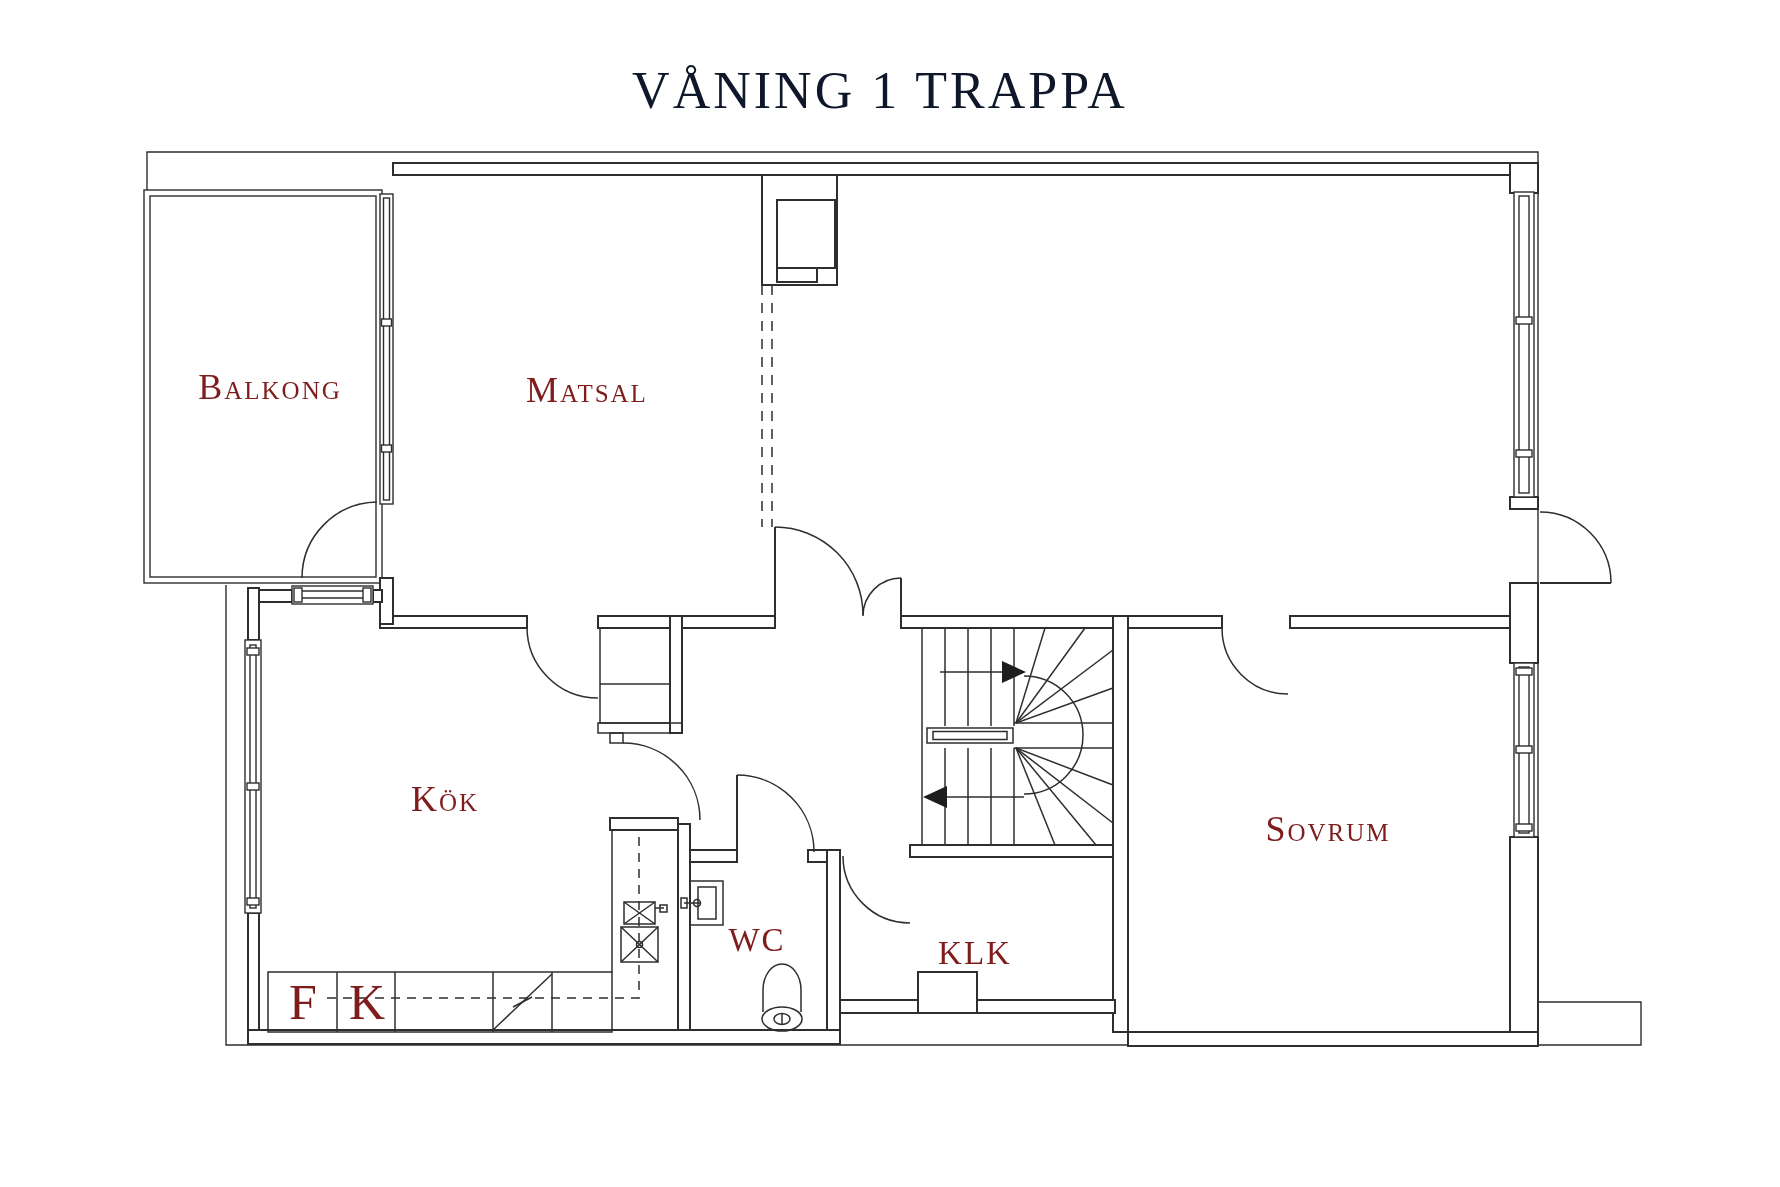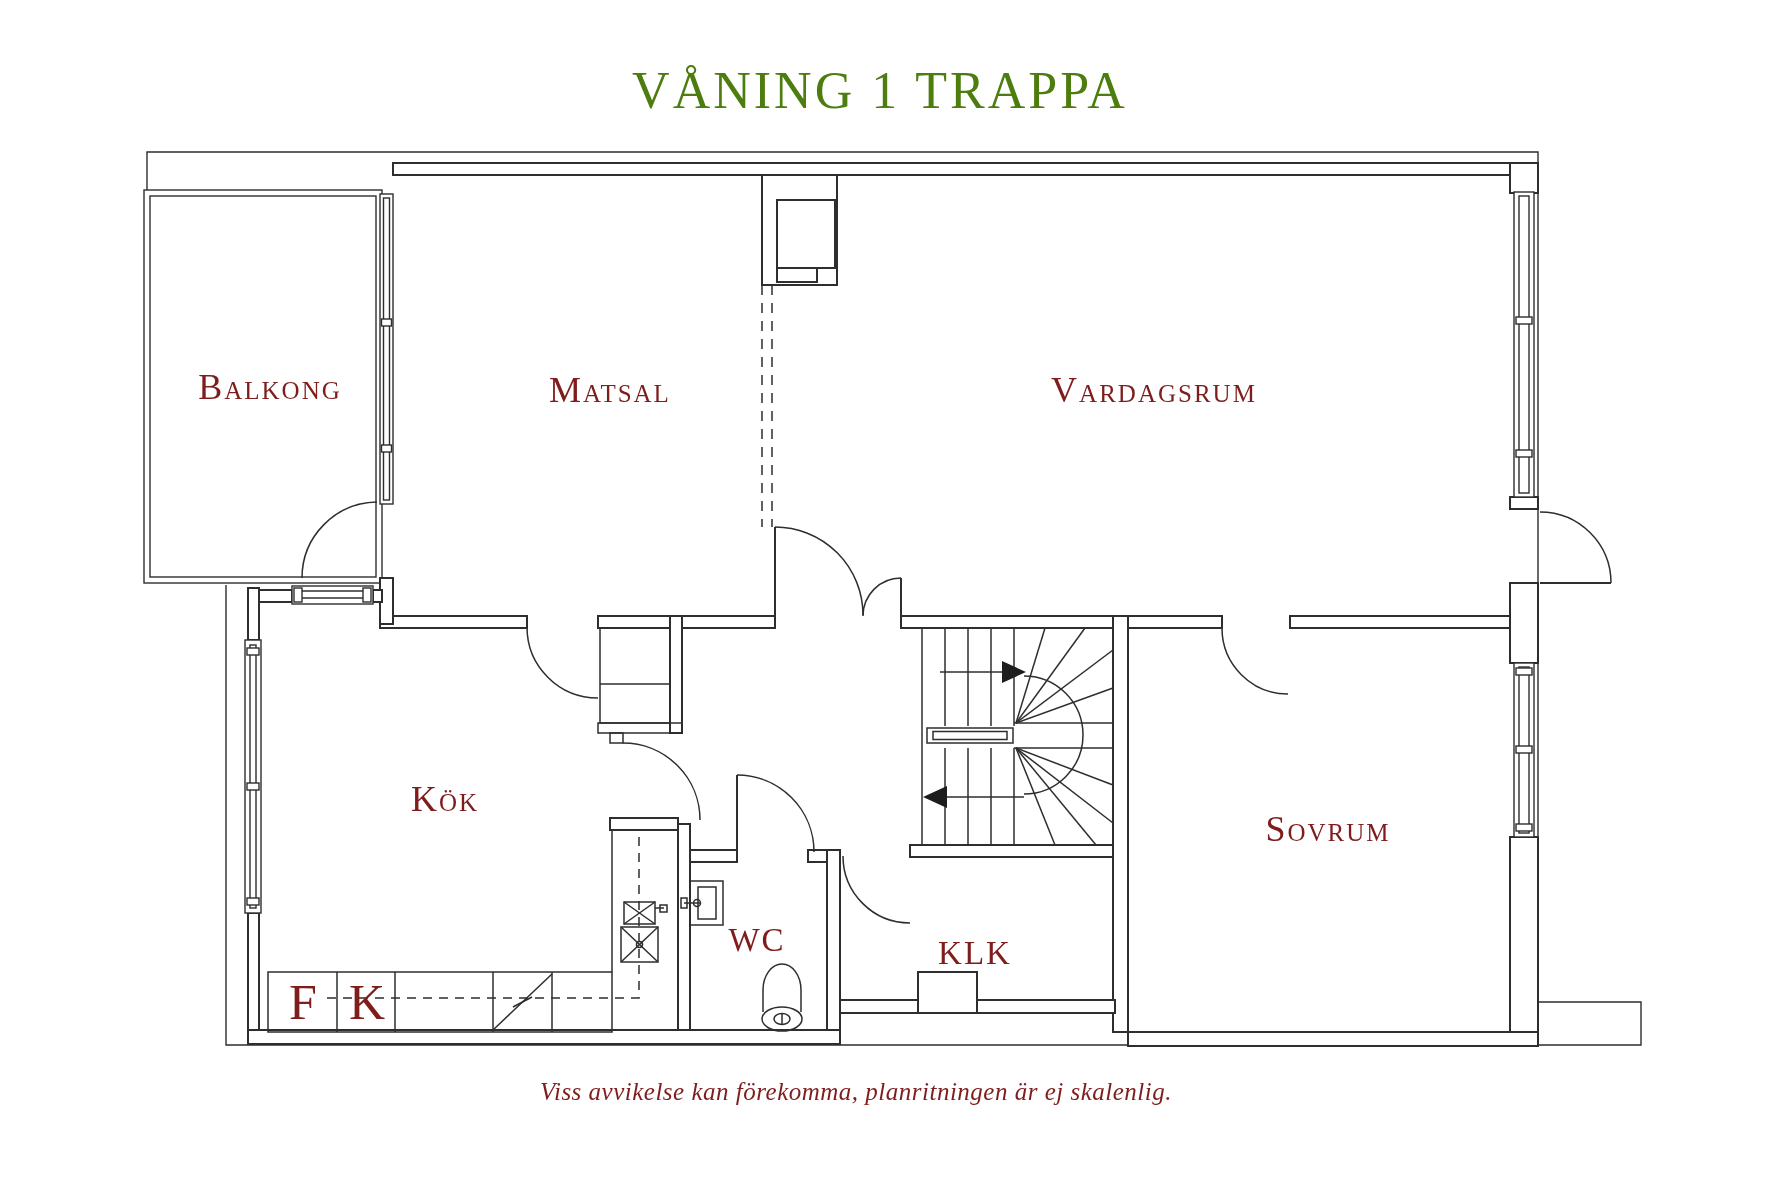--- a/index.html
+++ b/index.html
@@ -28,21 +28,21 @@
     font-size:33px;
     letter-spacing:2px;
   }
   .unit-lbl{
     font-size:50px;
     letter-spacing:0;
   }
   .title-lbl{
     font-size:52px;
     letter-spacing:3px;
-    color:#4d7c0f;
+    color:#0f172a;
   }
   .footer-lbl{
     font-size:25px;
     font-style:italic;
     letter-spacing:0.5px;
   }
 </style>
 </head>
 <body>
 
@@ -277,30 +277,28 @@
         <ellipse cx="782" cy="1019" rx="8" ry="5.5"></ellipse>
         <line x1="782" y1="1013" x2="782" y2="1025"></line>
       </g>
     </g>
   </svg>
 
   <div class="lbl title-lbl" style="left:880px;top:90px;">VÅNING 1 TRAPPA</div>
 
   <div class="lbl room-lbl" style="left:270px;top:387px;">Balkong</div>
 
-  <div class="lbl room-lbl" style="left:587px;top:390px;margin-left:23px;">Matsal</div>
-
-  <div class="lbl room-lbl" style="left:1154px;top:390px;">Vardagsrum</div>
+  <div class="lbl room-lbl" style="left:587px;top:390px;">Matsal</div>
+
 
   <div class="lbl room-lbl" style="left:445px;top:799px;">Kök</div>
 
   <div class="lbl small-room-lbl" style="left:757px;top:940px;">WC</div>
 
   <div class="lbl small-room-lbl" style="left:975px;top:925px;margin-top:28px;">KLK</div>
 
   <div class="lbl room-lbl" style="left:1300px;top:829px;margin-left:28px;">Sovrum</div>
 
   <div class="lbl unit-lbl" style="left:303px;top:1002px;">F</div>
 
   <div class="lbl unit-lbl" style="left:367px;top:1002px;">K</div>
 
-  <div class="lbl footer-lbl" style="left:856px;top:1092px;">Viss avvikelse kan förekomma, planritningen är ej skalenlig.</div>
 </div>
 
 </body></html>

